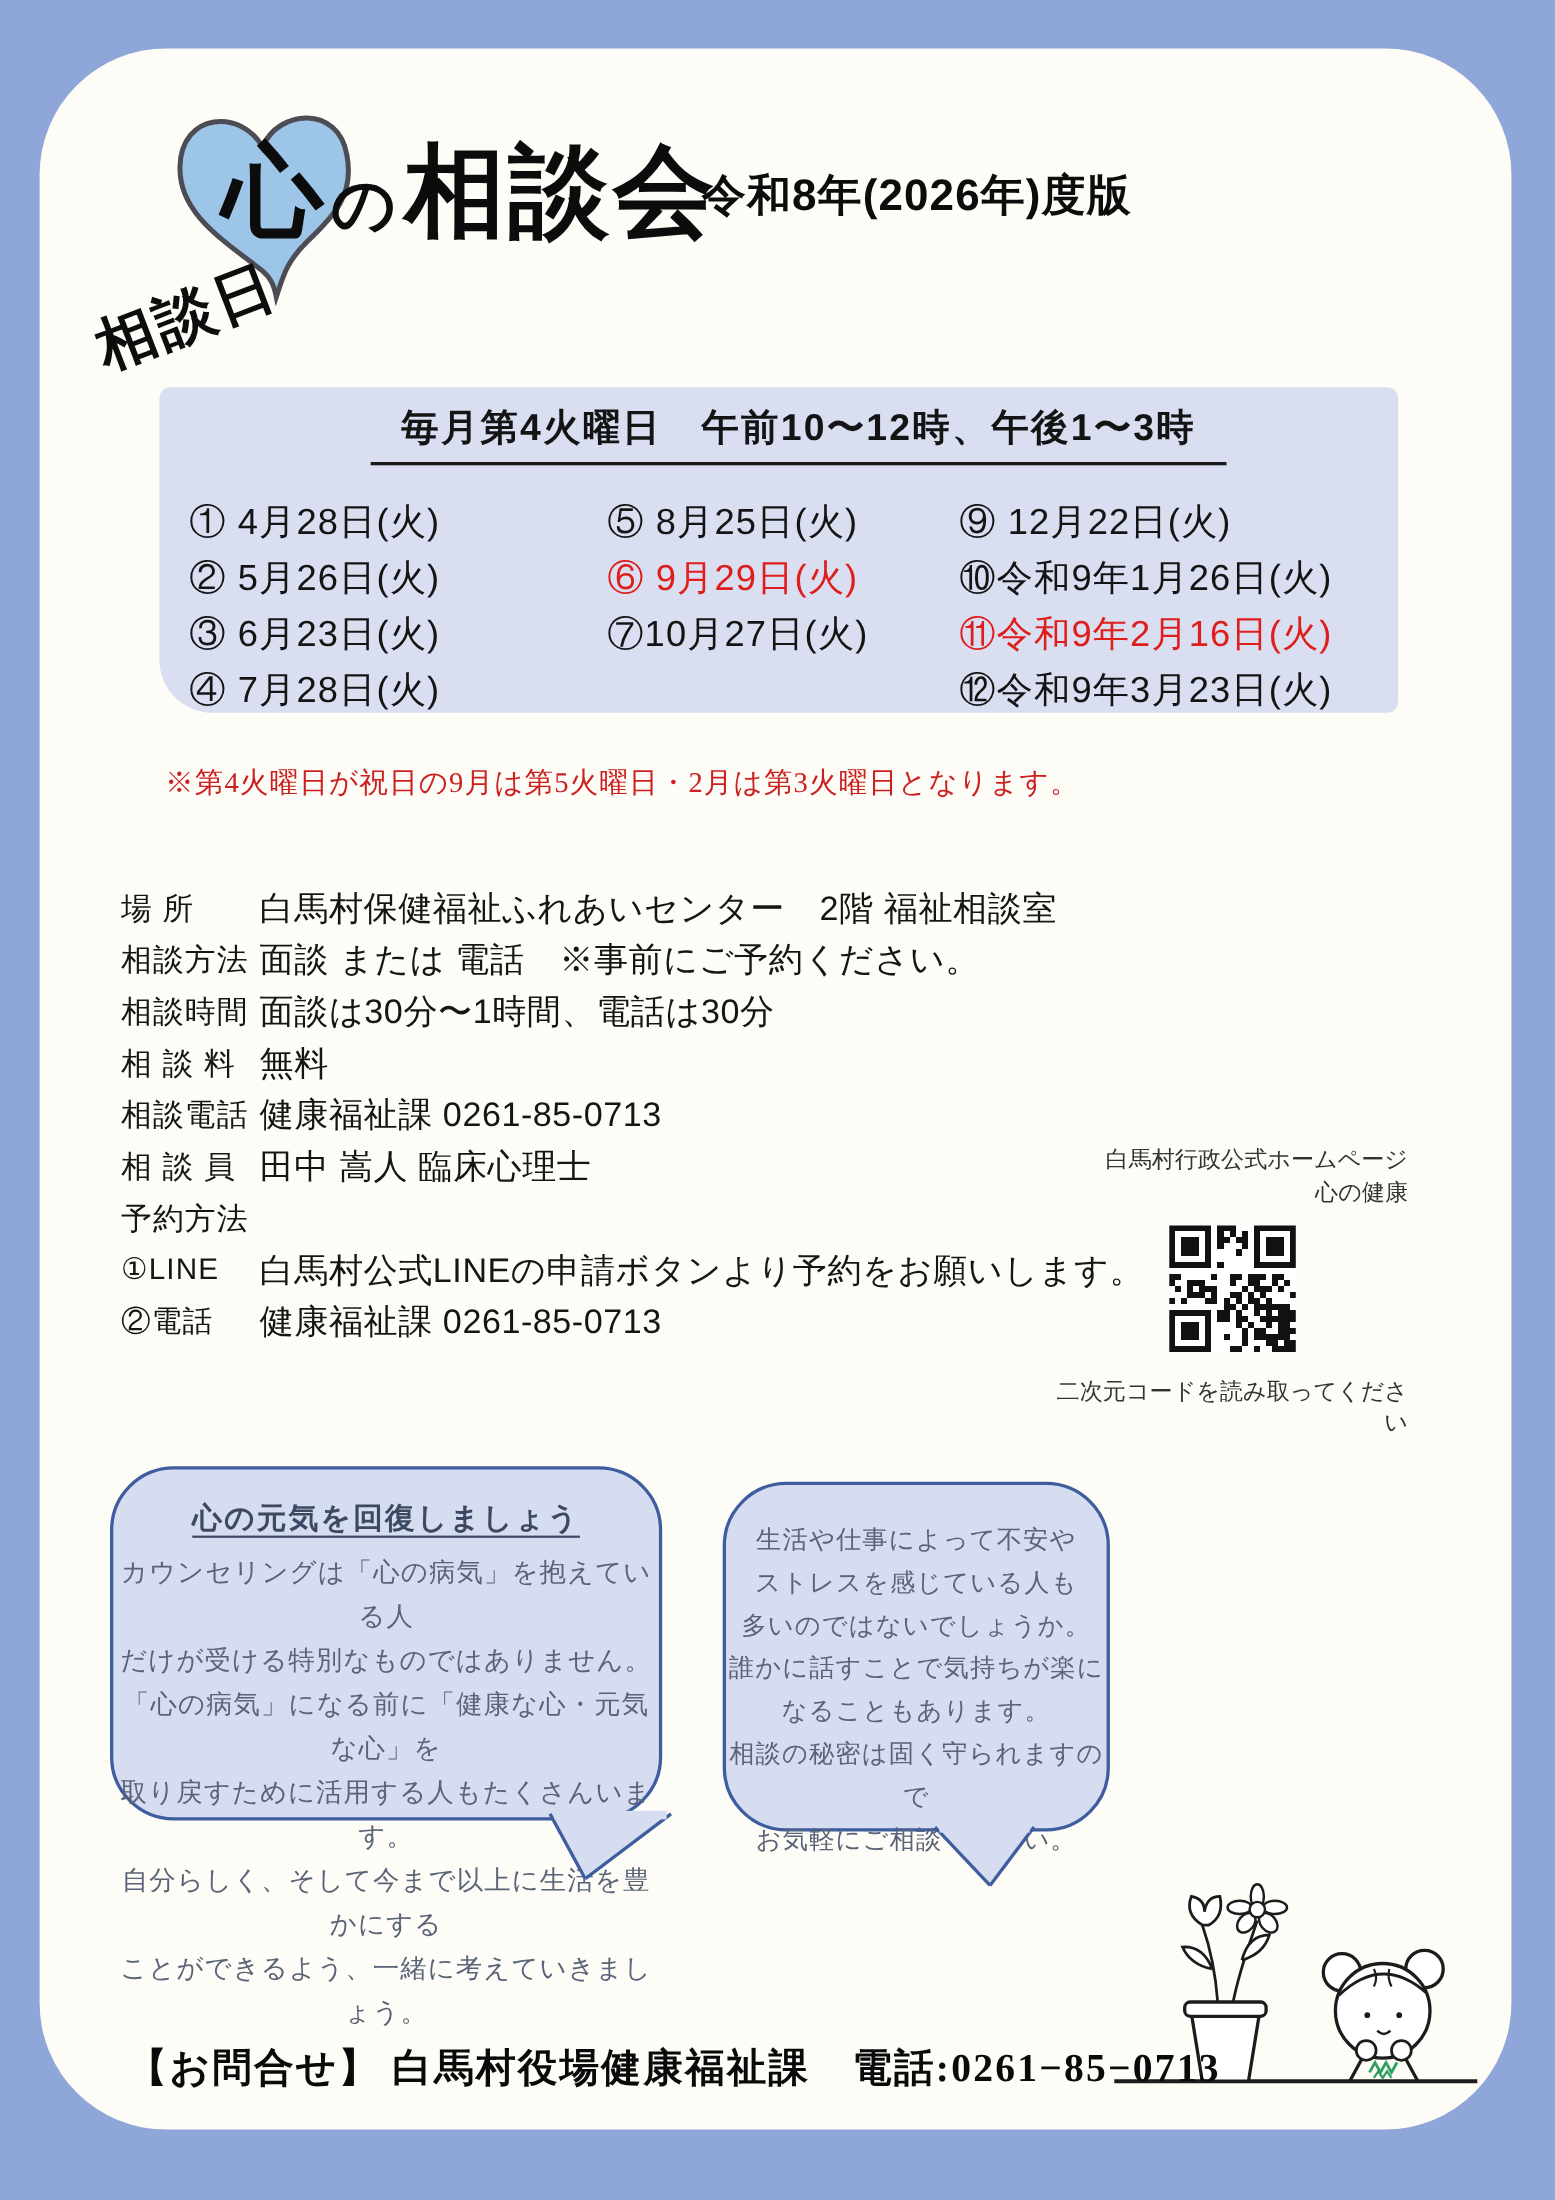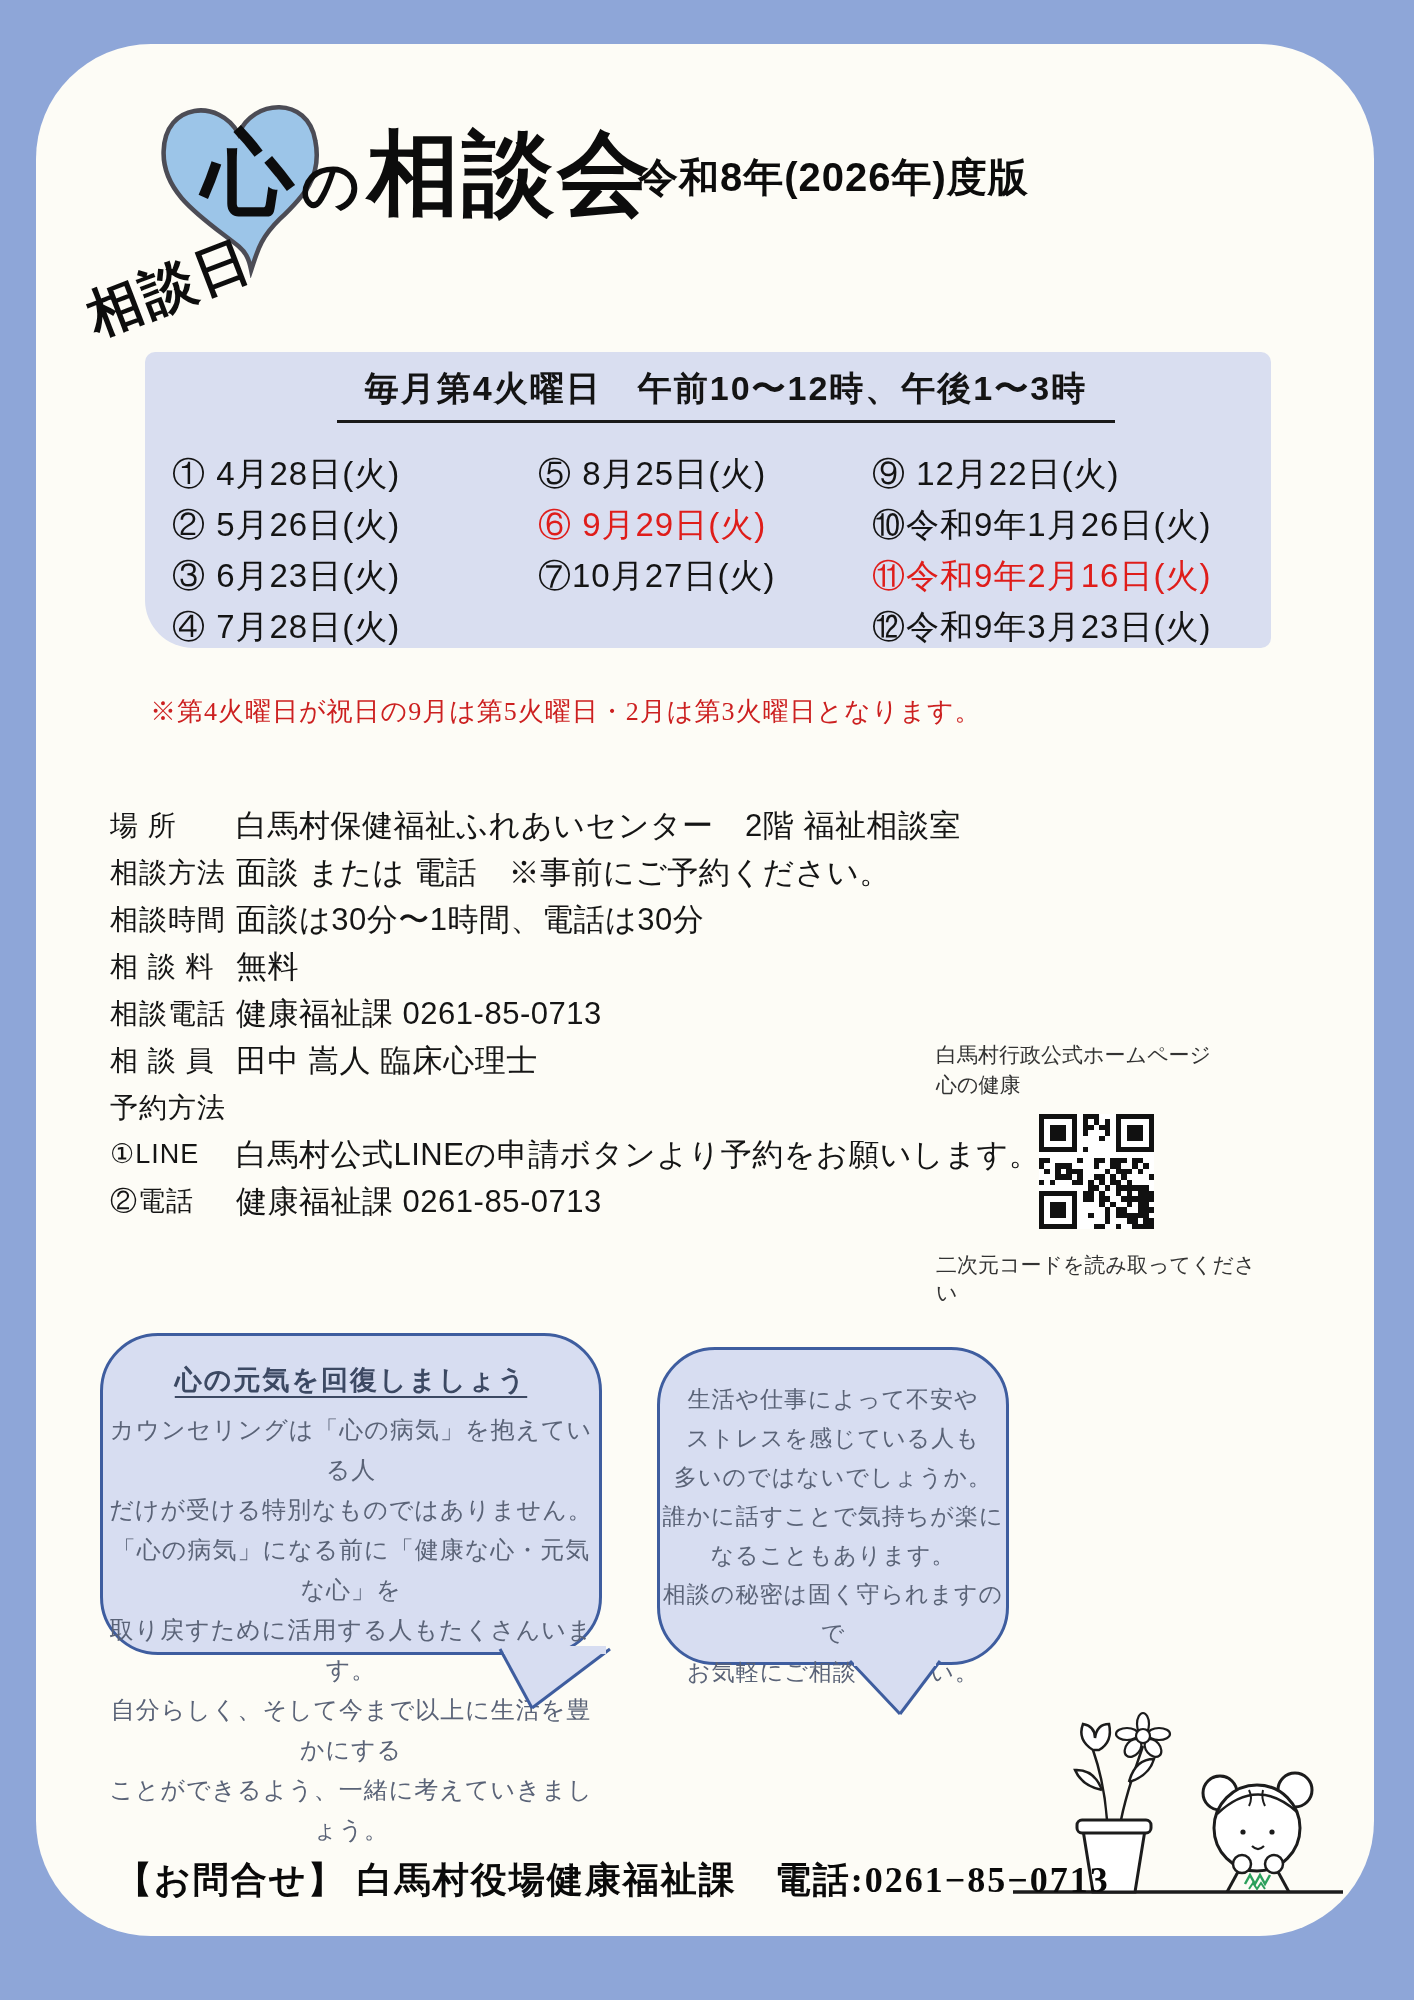--- a/index.html
+++ b/index.html
@@ -39,36 +39,36 @@
   .schedule-header{
     position:absolute;left:145px;top:366px;width:1162px;text-align:center;
   }
   .schedule-header span{
     display:inline-block;font-size:34px;font-weight:600;letter-spacing:2px;
     border-bottom:3px solid #1a1a1a;padding:0 28px 8px 28px;color:#141414;
   }
   .dates-col{position:absolute;font-size:33px;letter-spacing:1px;color:#141414;}
   .dates-col .date{height:51px;line-height:51px;white-space:nowrap;}
   .col1{left:172px;top:448px;}
-  .col2{left:538px;top:448px;}
+  .col2{left:552px;top:448px;}
   .col3{left:872px;top:448px;}
   .red{color:#df1d1a;}
   .note-red{
     position:absolute;left:150px;top:694px;
     font-family:"Liberation Serif", serif;
     font-size:26px;color:#cc2020;letter-spacing:1px;
   }
   
   .details{position:absolute;left:110px;top:802px;width:720px;}
   .drow{display:flex;height:47px;line-height:47px;white-space:nowrap;}
   .dlabel{font-weight:normal;font-size:28px;width:126px;flex:0 0 126px;letter-spacing:1px;}
   .dlabel.plain{font-weight:normal;font-size:27px;}
   .dvalue{font-size:31px;letter-spacing:0.5px;}
   
-  .qr-block{position:absolute;left:936px;top:1040px;width:320px;text-align:left;}
+  .qr-block{position:absolute;left:960px;top:1040px;width:320px;text-align:right;}
   .qr-heading{font-size:21px;color:#333;line-height:30px;}
   .qr-code{margin:14px auto 0 auto;width:115px;height:115px;}
   .qr-caption{font-size:21px;color:#333;margin-top:22px;}
   
   .bubble{
     position:absolute;background:#d7ddf1;border:3px solid #3e5d9f;
     border-radius:58px;color:#5a6377;
     font-family:"Liberation Serif", serif;text-align:center;
   }
   .bubble-left{left:100px;top:1333px;width:502px;height:322px;padding-top:26px;box-sizing:border-box;}

